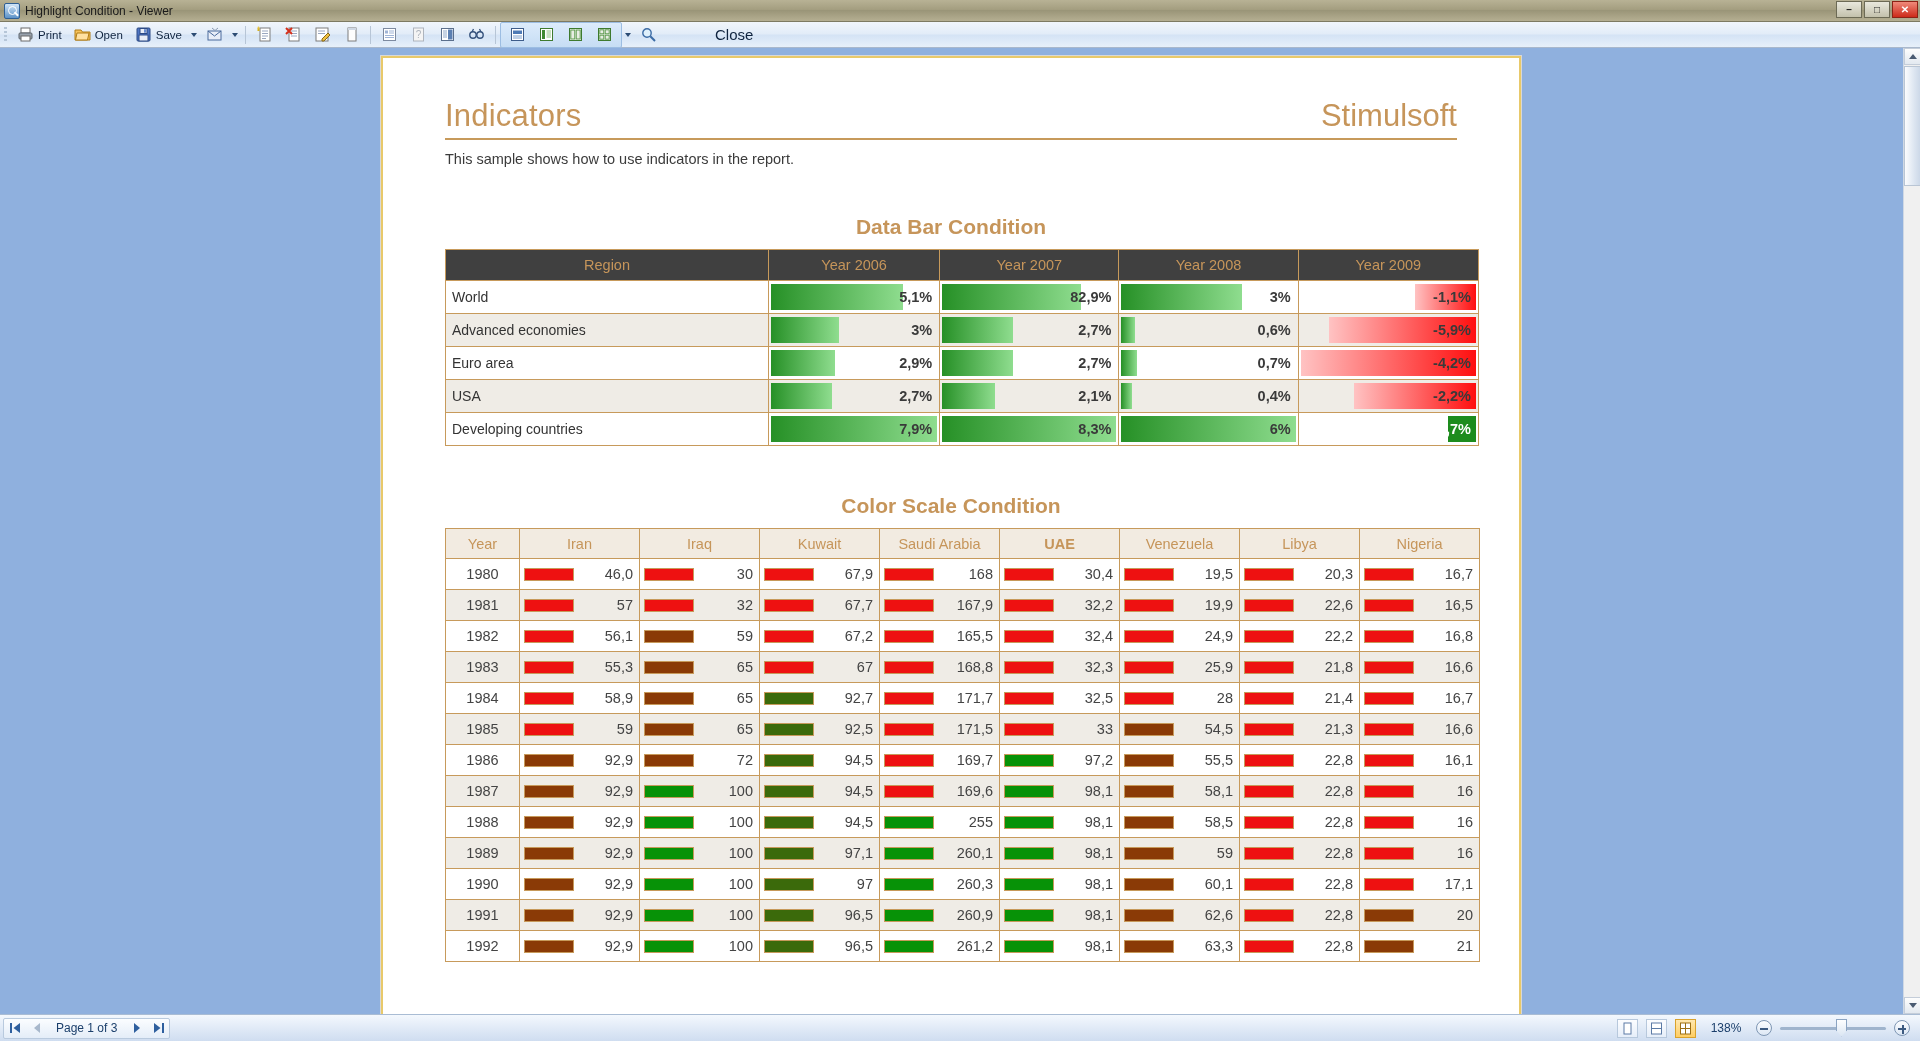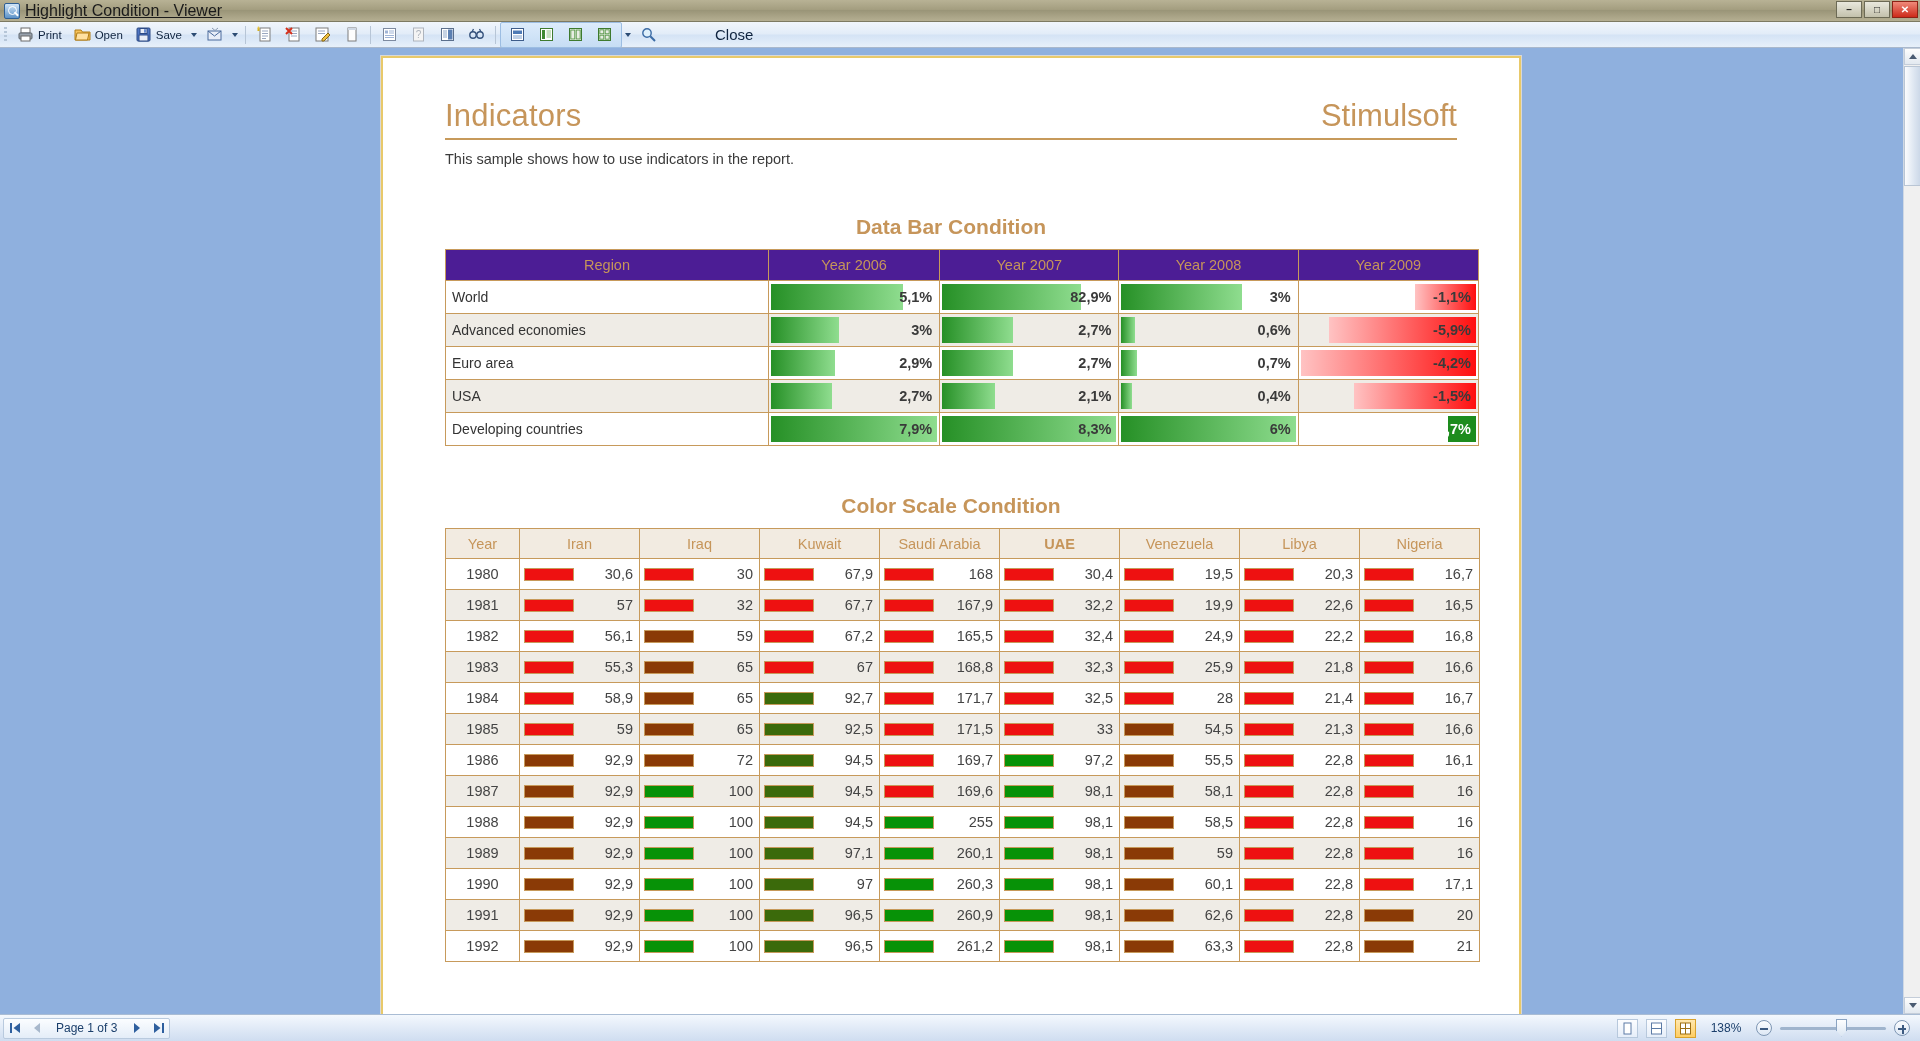--- a/index.html
+++ b/index.html
@@ -27,21 +27,21 @@
   }
   .tb-icon::after {
     content: ""; position: absolute; left: 3px; top: 2px;
     width: 7px; height: 7px; border: 1.5px solid #fff; border-radius: 50%;
   }
   .tb-icon::before {
     content: ""; position: absolute; left: 9px; top: 9px;
     width: 5px; height: 1.5px; background: #fff; transform: rotate(45deg);
   }
   .tb-title {
-    font-size: 16px; color: #1a1a1a; white-space: nowrap; text-decoration: underline;
+    font-size: 12px; color: #1a1a1a; white-space: nowrap;
   }
   .tb-buttons { position: absolute; right: 2px; top: 1px; display: flex; gap: 2px; }
   .tb-btn {
     width: 26px; height: 17px; border: 1px solid #6c6a55;
     background: linear-gradient(to bottom,#e9e8dd,#c3c1ac);
     display: flex; align-items: center; justify-content: center;
     font-size: 10px; color: #222; line-height: 1;
   }
   .tb-btn.close { background: linear-gradient(to bottom,#ef8a7a,#cd2a1a); color: #fff; border-color:#8c2316;}
   .tb-btn span { font-family: "Liberation Sans", sans-serif; font-weight: bold; }
@@ -107,21 +107,21 @@
   .rpt-brand { font-size: 31px; color: #c6955a; font-weight: normal; }
   .rpt-sub { margin-top: 11px; font-size: 14.5px; color: #3b3b3b; }
 
   .sect-title { text-align: center; font-size: 21px; color: #c6955a;
     font-weight: bold; margin: 48px 0 10px 0; }
 
   
   table.rpt { border-collapse: collapse; width: 1034px; table-layout: fixed; }
   table.rpt th, table.rpt td { border: 1px solid #c79a5b; padding: 0; }
   table.rpt th {
-    background: #4c1d95; color: #c6955a; font-size: 14.5px; font-weight: normal;
+    background: #404040; color: #c6955a; font-size: 14.5px; font-weight: normal;
     height: 31px; text-align: center;
   }
   table.rpt td { height: 32px; font-size: 14px; color: #333; background: #fff; }
   table.rpt tr.alt td { background: #efece6; }
 
   .cell-text { padding-left: 6px; }
   .bar-cell { position: relative; }
   .bar-cell .bar { position: absolute; top: 3px; bottom: 3px; }
   .bar-cell .val { position: relative; text-align: right; padding-right: 7px;
     line-height: 32px; font-size: 14.5px; color: #3a3a3a; font-weight: bold; }
@@ -467,21 +467,21 @@
               <td class="bar-cell">
                 <div class="bar bar-pos" style="width: calc(32% - 4px);"></div>
                 <div class="val">2,1%</div>
               </td>
               <td class="bar-cell">
                 <div class="bar bar-pos" style="width: calc(8% - 4px);"></div>
                 <div class="val">0,4%</div>
               </td>
               <td class="bar-cell">
                 <div class="bar bar-neg" style="width: calc(70% - 4px);"></div>
-                <div class="val">-1,5%</div>
+                <div class="val">-2,2%</div>
               </td>
             </tr>
             <tr>
               <td>
                 <div class="cell-text">Developing countries</div>
               </td>
               <td class="bar-cell">
                 <div class="bar bar-pos" style="width: calc(100% - 4px);"></div>
                 <div class="val">7,9%</div>
               </td>
@@ -515,21 +515,21 @@
               <th style="width: 120px;">Libya</th>
               <th style="width: 120px;">Nigeria</th>
             </tr>
           </thead>
         <tbody id="cs-body">
             <tr>
               <td class="yr">1980</td>
               <td>
                 <div class="csrow">
                   <div class="swatch" style="background: rgb(238, 17, 17);"></div>
-                  <div class="csval">30,6</div>
+                  <div class="csval">46,0</div>
                 </div>
               </td>
               <td>
                 <div class="csrow">
                   <div class="swatch" style="background: rgb(238, 17, 17);"></div>
                   <div class="csval">30</div>
                 </div>
               </td>
               <td>
                 <div class="csrow">

